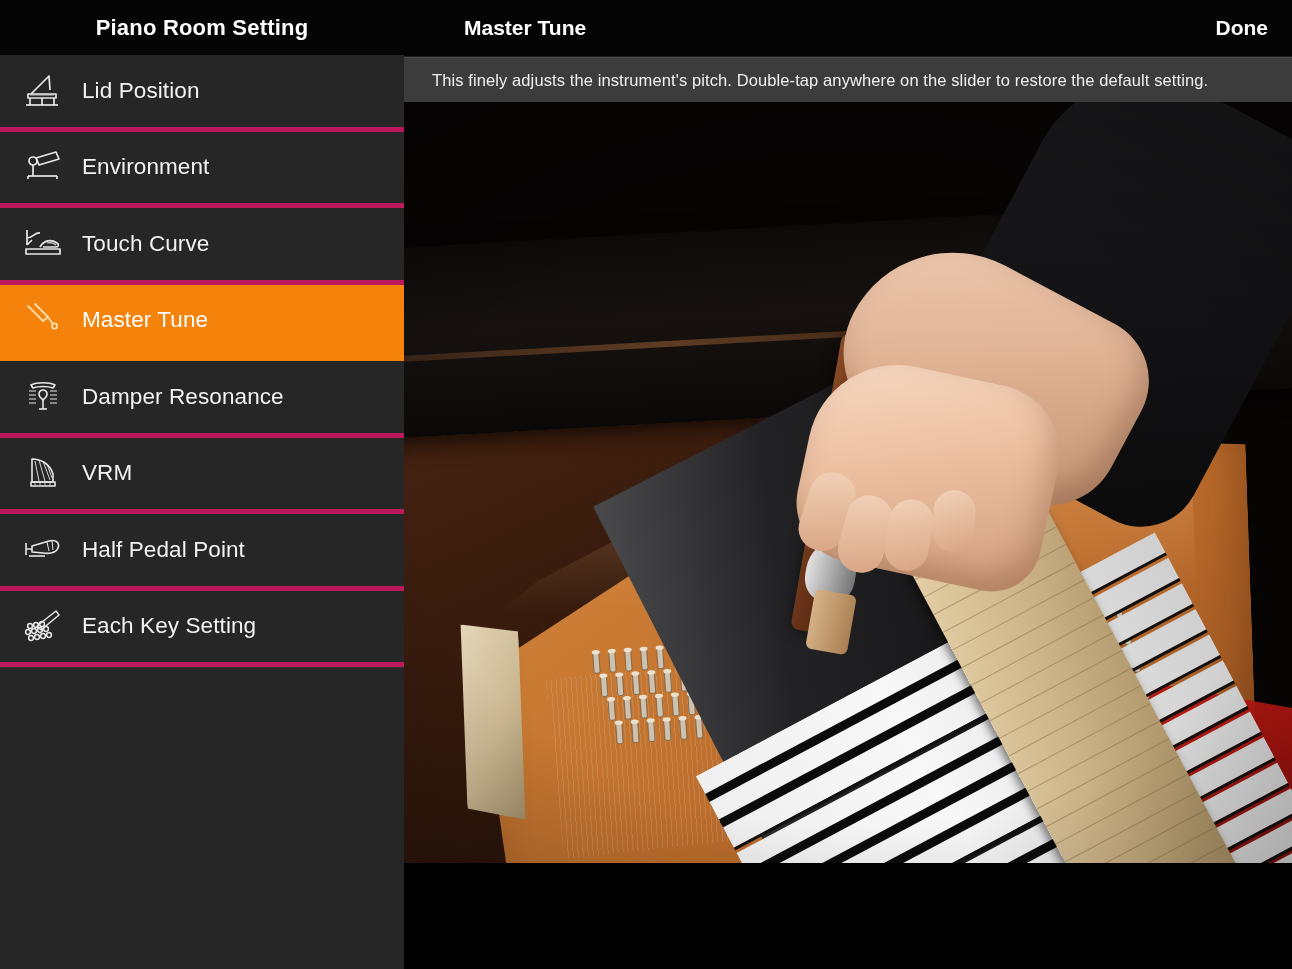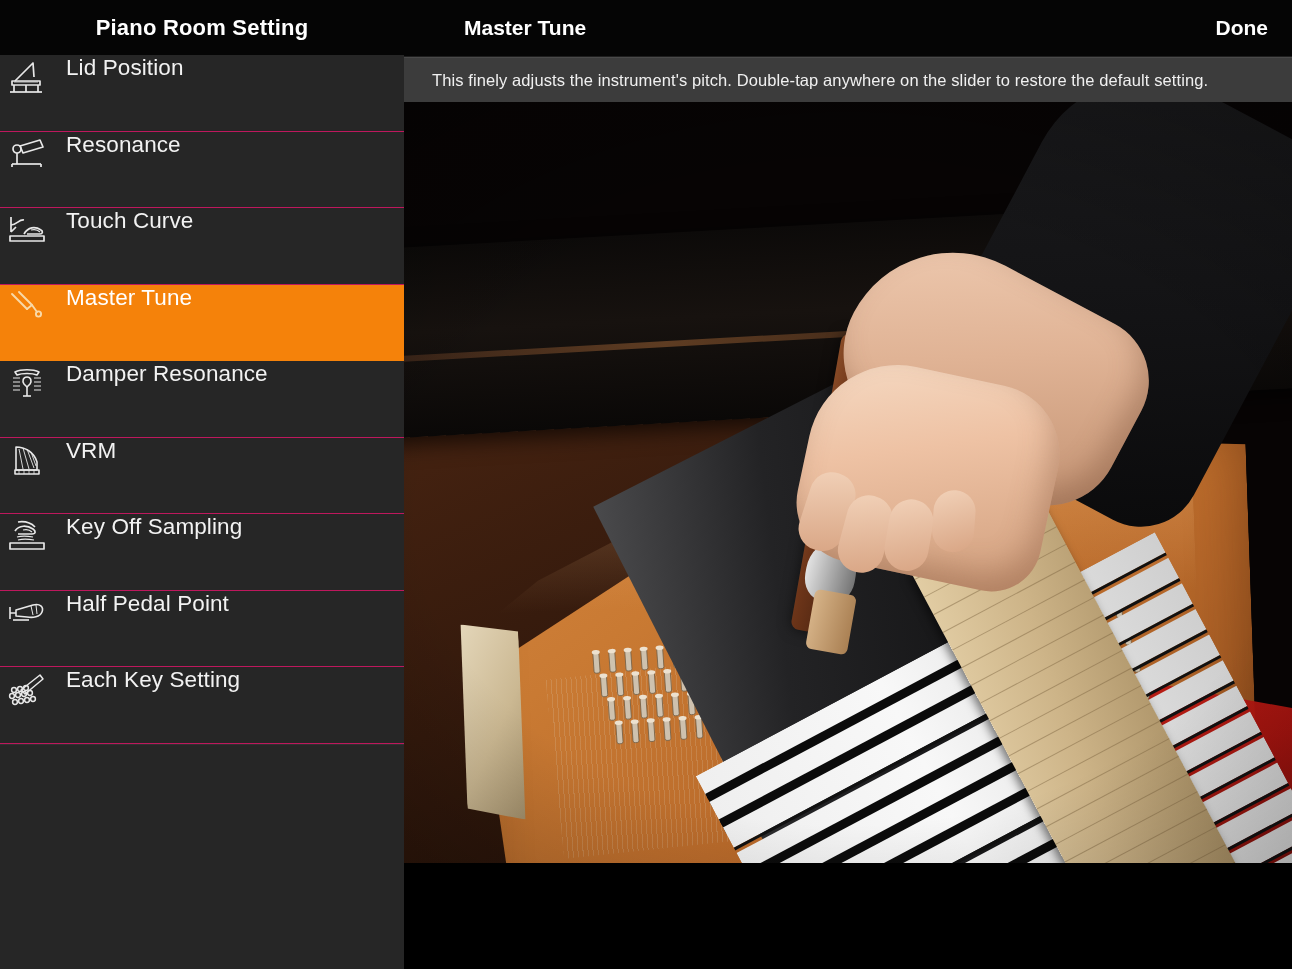--- a/index.html
+++ b/index.html
@@ -22,24 +22,24 @@
     height: 55px; flex: 0 0 55px;
     background: #050505;
     display: flex; align-items: center; justify-content: center;
   }
   #sidebar-header .title {
     color: #ffffff; font-size: 22px; font-weight: bold; letter-spacing: .2px;
   }
   #sidebar-list { flex: 1 1 auto; display: flex; flex-direction: column; }
   .menu-item {
     height: 76.5px; flex: 0 0 76.5px;
-    display: flex; align-items: flex-start;
+    display: flex; align-items: center;
     background: #262626;
-    border-bottom: 1px solid #be185d;
-    padding-left: 4px;
+    border-bottom: 5px solid #be185d;
+    padding-left: 20px;
     cursor: pointer;
   }
   .menu-item .mi-icon {
     width: 46px; height: 46px;
     flex: 0 0 46px;
     display: flex; align-items: center; justify-content: center;
     margin-right: 16px;
   }
   .menu-item .mi-icon svg { display: block; }
   .menu-item .mi-label {
@@ -318,21 +318,21 @@
       <div class="menu-item">
         <span class="mi-icon">
           <svg width="40" height="36" viewBox="0 0 40 36" fill="none" stroke="#e8e8e8" stroke-width="1.7" stroke-linejoin="round">
             <path d="M13 9 L33 3 L36 10 L16 16 Z"></path>
             <circle cx="10" cy="12" r="4"></circle>
             <path d="M10 16 L10 27"></path>
             <path d="M5 27 L34 27"></path>
             <path d="M5 27 L5 30 M34 27 L34 30"></path>
           </svg>
         </span>
-        <span class="mi-label">Resonance</span>
+        <span class="mi-label">Environment</span>
       </div>
 
       <div class="menu-item">
         <span class="mi-icon">
           <svg width="40" height="36" viewBox="0 0 40 36" fill="none" stroke="#e8e8e8" stroke-width="1.7" stroke-linejoin="round">
             <path d="M4 4 L4 19 M4 19 L9 14"></path>
             <path d="M4 12 C10 12 12 6 17 7"></path>
             <path d="M17 21 C21 14 28 13 34 17 C36 18 36 21 33 21 L20 21"></path>
             <path d="M24 17 C28 16 31 17 33 19" stroke-width="1.2"></path>
             <path d="M3 23 L37 23 L37 28 L3 28 Z"></path>
@@ -374,33 +374,20 @@
             <path d="M9 4 C18 4 27 9 30 19 L30 27 L9 27 Z"></path>
             <path d="M12 6 L16 26 M16 5 L22 26 M20 6 L27 25 M24 9 L29 23" stroke-width="0.9"></path>
             <path d="M8 27 L32 27 L32 31 L8 31 Z"></path>
             <path d="M12 27 L12 31 M17 27 L17 31 M22 27 L22 31 M27 27 L27 31" stroke-width="0.8"></path>
           </svg>
         </span>
         <span class="mi-label">VRM</span>
       </div>
 
 
-      <div class="menu-item">
-        <span class="mi-icon">
-          <svg width="40" height="36" viewBox="0 0 40 36" fill="none" stroke="#e8e8e8" stroke-width="1.7" stroke-linejoin="round">
-            <path d="M11 3 C18 2 24 4 28 8"></path>
-            <path d="M8 12 C12 6 20 6 26 10 C29 12 29 15 25 15 L11 15"></path>
-            <path d="M16 11 C20 10 23 11 25 13" stroke-width="1.1"></path>
-            <path d="M10 18 C14 17 20 17 26 18" stroke-width="1.2"></path>
-            <path d="M11 21 C15 20 21 20 27 21" stroke-width="1.2"></path>
-            <path d="M3 24 L37 24 L37 30 L3 30 Z"></path>
-          </svg>
-        </span>
-        <span class="mi-label">Key Off Sampling</span>
-      </div>
 
       <div class="menu-item">
         <span class="mi-icon">
           <svg width="40" height="36" viewBox="0 0 40 36" fill="none" stroke="#e8e8e8" stroke-width="1.6" stroke-linejoin="round">
             <path d="M3 11 L3 23 M3 17 L9 17"></path>
             <path d="M9 14 L26 9 C33 7 37 11 35 16 C33 21 26 22 20 21 L9 20 Z"></path>
             <path d="M24 10 L26 19 M29 9 L30 18" stroke-width="1"></path>
             <path d="M6 24 L22 24" stroke-width="1.6"></path>
           </svg>
         </span>

